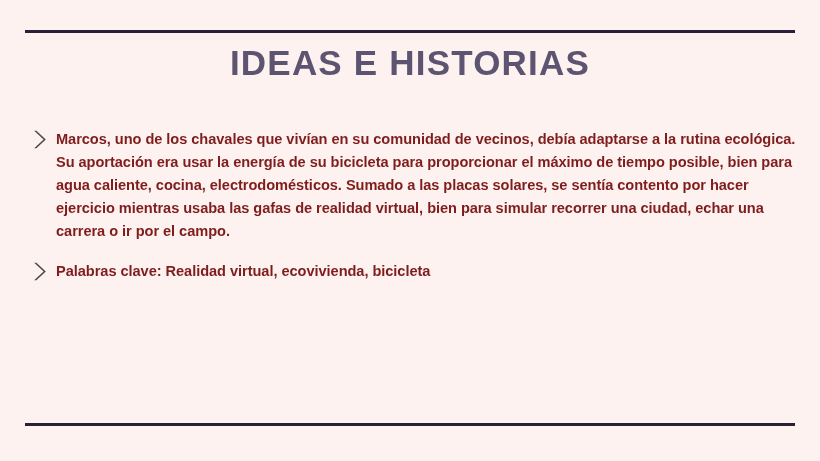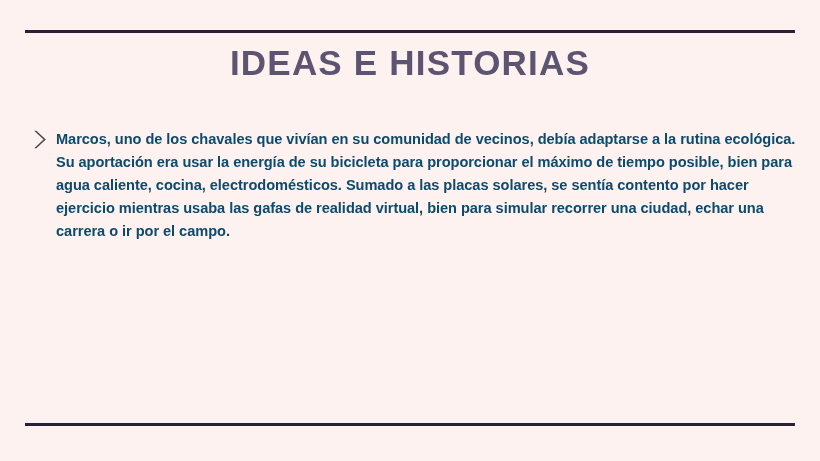--- a/index.html
+++ b/index.html
@@ -64,21 +64,21 @@
     margin-top: 1px;
     margin-right: 6px;
     display: block;
   }
   .chevron svg { display: block; }
 
   .bullet-text {
     flex: 1 1 auto;
     font-size: 14.6px;
     font-weight: bold;
-    color: #0c4a6e;
+    color: #7f1d1d;
     line-height: 1.57;
     max-width: 742px;
     text-align: left;
     letter-spacing: -0.05px;
   }
 </style>
 </head>
 <body>
 
 <div class="slide">
@@ -92,18 +92,26 @@
     <div class="bullet">
       <span class="chevron">
         <svg width="20" height="21" viewBox="0 0 20 21" xmlns="http://www.w3.org/2000/svg">
           <path d="M4.2 1.8 L13.6 10.5 L4.2 19.2 L6.4 19.2 L15.8 10.5 L6.4 1.8 Z" fill="#4a4a4a"></path>
         </svg>
       </span>
       <span class="bullet-text">Marcos, uno de los chavales que vivían en su comunidad de vecinos, debía adaptarse a la rutina ecológica. Su aportación era usar la energía de su bicicleta para proporcionar el máximo de tiempo posible, bien para agua caliente, cocina, electrodomésticos. Sumado a las placas solares, se sentía contento por hacer ejercicio mientras usaba las gafas de realidad virtual, bien para simular recorrer una ciudad, echar una carrera o ir por el campo.</span>
     </div>
 
 
+    <div class="bullet">
+      <span class="chevron">
+        <svg width="20" height="21" viewBox="0 0 20 21" xmlns="http://www.w3.org/2000/svg">
+          <path d="M4.2 1.8 L13.6 10.5 L4.2 19.2 L6.4 19.2 L15.8 10.5 L6.4 1.8 Z" fill="#4a4a4a"></path>
+        </svg>
+      </span>
+      <span class="bullet-text">Palabras clave: Realidad virtual, ecovivienda, bicicleta</span>
+    </div>
 
   </div>
 
   <div class="rule rule-bottom"></div>
 
 </div>
 
 </body></html>

